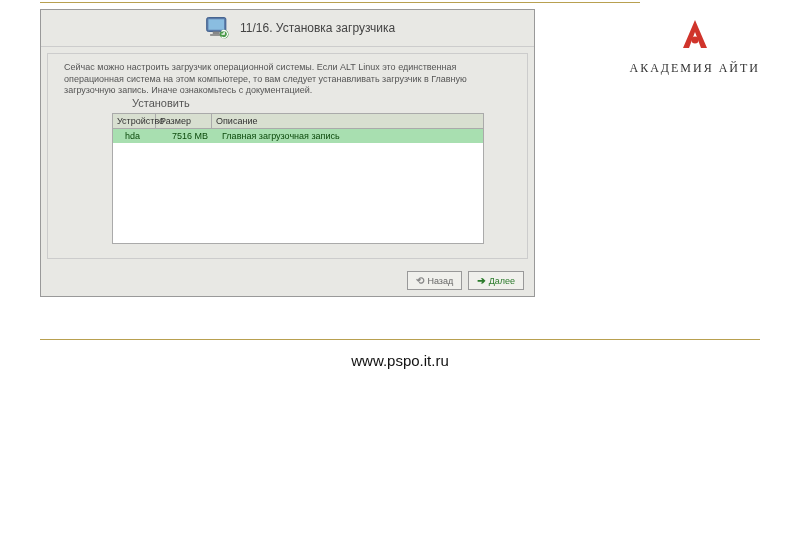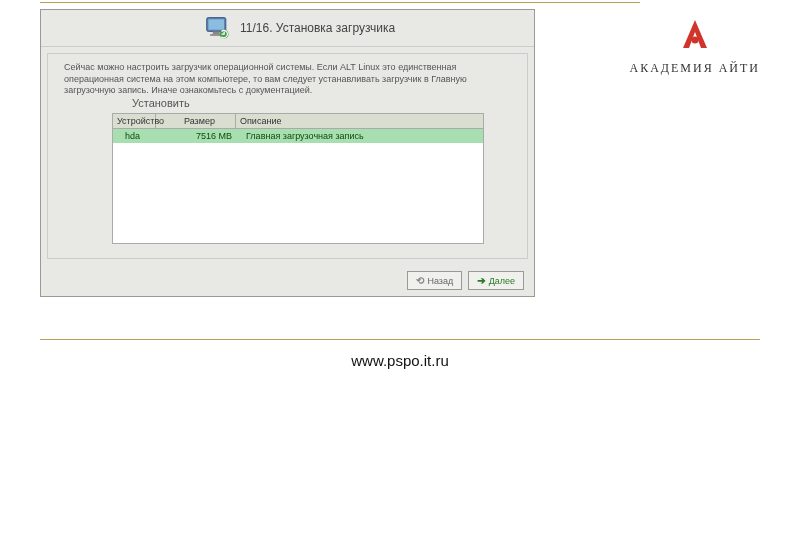--- a/index.html
+++ b/index.html
@@ -23,21 +23,21 @@
   .intro-text { font-size: 9px; color: #555; line-height: 1.3; }
   
   .install-section { margin-left: 48px; }
   .section-label { font-size: 11px; color: #555; margin-bottom: 4px; margin-left: 20px; }
   
   .device-table { border: 1px solid #aaa; width: 372px; background: #fff; }
   .device-table .thead { display: flex; background: #d8dfd0; font-size: 9px; color: #333; border-bottom: 1px solid #aaa; }
   .device-table .th { padding: 2px 4px; border-right: 1px solid #aaa; }
   .device-table .th:last-child { border-right: none; }
   .device-table .col-dev { width: 43px; }
-  .device-table .col-size { width: 56px; margin-left: 24px; }
+  .device-table .col-size { width: 56px; }
   .device-table .col-desc { flex: 1; }
   .device-table .trow { display: flex; font-size: 9px; background: #a8dfb0; color: #0b4a0b; }
   .device-table .td { padding: 2px 4px; }
   .device-table .tbody-empty { height: 100px; background: #fff; }
   
   .below-table { display: flex; align-items: center; width: 372px; margin-top: 8px; }
   .chk-row { display: flex; align-items: center; gap: 4px; font-size: 9px; color: #666; }
   .chk { width: 10px; height: 10px; border: 1px solid #888; background: #fff; }
   .expert-btn { margin-left: auto; font-size: 9px; padding: 2px 10px; border: 1px solid #999; background: #f0f0ec; cursor: pointer; }
   

